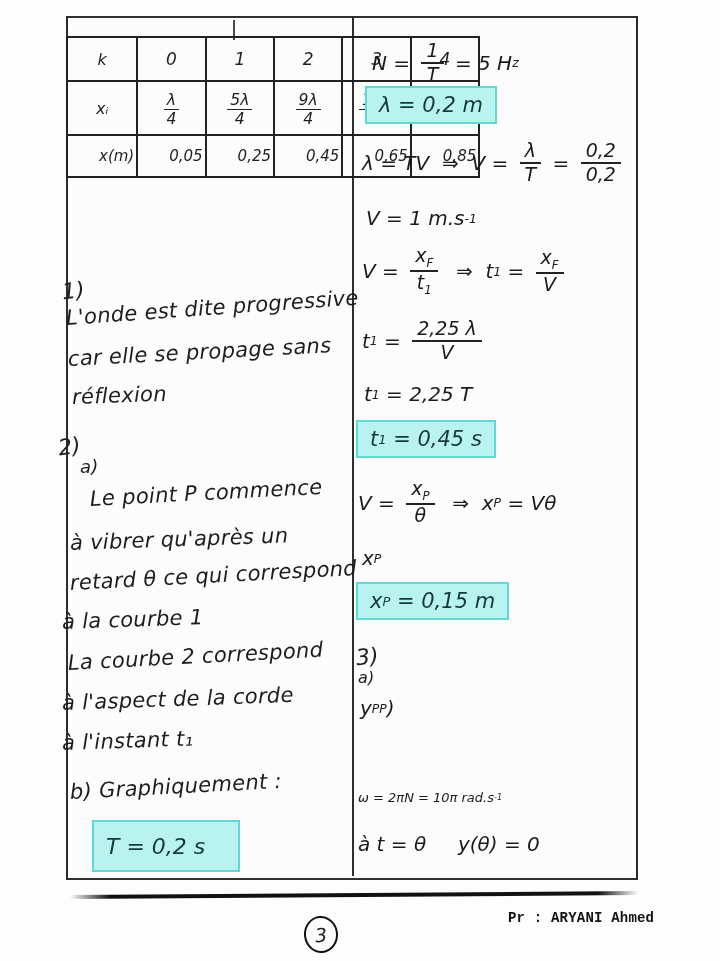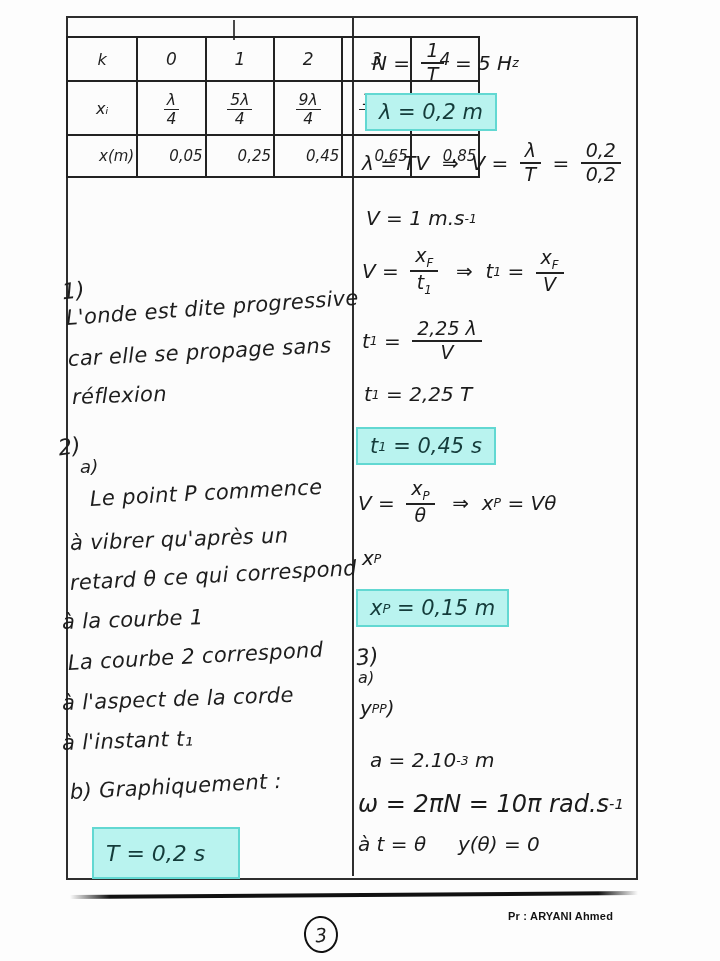--- a/index.html
+++ b/index.html
@@ -19,21 +19,21 @@
   sub{font-size:.62em;}
   sup{font-size:.62em;}
   .frac{display:inline-flex;flex-direction:column;align-items:center;margin:0 5px;
         line-height:1.15;font-size:.95em;}
   .fnum{border-bottom:2px solid #222;padding:0 5px;}
   .fden{padding:0 5px;}
 
   
   .cyanbox{position:absolute;display:inline-flex;align-items:center;background:#b9f3ef;
            border:2px solid #62d8d2;padding:5px 12px;font-style:italic;font-size:21px;
-           white-space:pre;color:#143b3a;margin-top:7px;}
+           white-space:pre;color:#143b3a;}
 
   
   .exo{position:absolute;left:78px;top:222px;width:240px;height:28px;background:#f5a9a9;
        border:2px solid #703028;color:#8d2026;font-family:"Liberation Sans",sans-serif;
        font-weight:bold;font-size:20px;line-height:28px;padding-left:6px;}
 
   
   table.grid{position:absolute;left:66px;top:36px;border-collapse:collapse;
              font-style:italic;font-size:17px;}
   table.grid td{border:2px solid #222;text-align:center;vertical-align:middle;padding:1px 2px;}
@@ -44,22 +44,22 @@
   table.grid .frac{margin:0 1px;font-size:.92em;}
   table.grid .fnum{border-bottom:1.5px solid #222;padding:0 3px;}
 
   
   .footer-line{position:absolute;left:70px;top:893px;width:568px;height:4px;
                background:linear-gradient(90deg,rgba(17,17,17,0) 0%,#111 7%,#111 93%,rgba(17,17,17,0) 100%);
                transform:rotate(-.4deg);}
   .page-circle{position:absolute;left:304px;top:916px;width:30px;height:33px;
                border:2px solid #111;border-radius:50%;display:flex;align-items:center;
                justify-content:center;font-size:19px;font-style:italic;transform:rotate(-6deg);}
-  .teacher{position:absolute;left:508px;top:910px;font-family:Liberation Sans, sans-serif;
-           font-weight:bold;font-size:11px;color:#131313;letter-spacing:.2px;}
+  .teacher{position:absolute;left:508px;top:910px;font-family:Liberation Mono, monospace;
+           font-weight:bold;font-size:14px;color:#131313;letter-spacing:.2px;}
 </style>
 </head>
 <body>
 
 <div class="stage">
 
   <div class="page-border"></div>
   <div class="divider"></div>
   <div class="stray-tick"></div>
 
@@ -134,22 +134,21 @@
   <div class="eq" style="left:362px;top:318px"><span>t</span><sub>1</sub><span> = </span><span class="frac"><span class="fnum"><span>2,25 λ</span></span><span class="fden"><span>V</span></span></span></div>
   <div class="eq" style="left:364px;top:382px"><span>t</span><sub>1</sub><span> = 2,25 T</span></div>
   <div class="cyanbox" style="left:356px;top:420px;min-width:96px"><span>t</span><sub>1</sub><span> = 0,45 s</span></div>
   <div class="eq" style="left:358px;top:478px"><span>V = </span><span class="frac"><span class="fnum"><span>x</span><sub>P</sub></span><span class="fden"><span>θ</span></span></span><span>  ⇒  x</span><sub>P</sub><span> = Vθ</span></div>
   <div class="eq" style="left:362px;top:546px"><span>x</span><sub>P</sub></div>
   <div class="cyanbox" style="left:356px;top:582px;min-width:100px"><span>x</span><sub>P</sub><span> = 0,15 m</span></div>
 
   <div class="abs marker" style="left:356px;top:644px;transform:rotate(-6deg)">3)</div>
   <div class="abs hw" style="left:358px;top:668px;font-size:16px">a)</div>
   <div class="eq" style="left:360px;top:696px"><span>y</span><sub>P</sub><sub>P</sub><span>)</span></div>
-  <div class="eq" style="left:370px;top:748px"><span>a = 2.10</span><sup>-3</sup><span> m</span></div>
-  <div class="eq" style="left:358px;top:790px;font-size:24px"><span>ω = 2πN = 10π rad.s</span><sup>-1</sup></div>
+  <div class="eq" style="left:358px;top:790px;font-size:13px"><span>ω = 2πN = 10π rad.s</span><sup>-1</sup></div>
   <div class="eq" style="left:358px;top:832px"><span>à t = θ     y(θ) = 0</span></div>
 
   <div class="footer-line"></div>
   <div class="page-circle">
       <span>3</span>
     </div>
   <div class="teacher">Pr : ARYANI Ahmed</div>
 
 </div>
 

